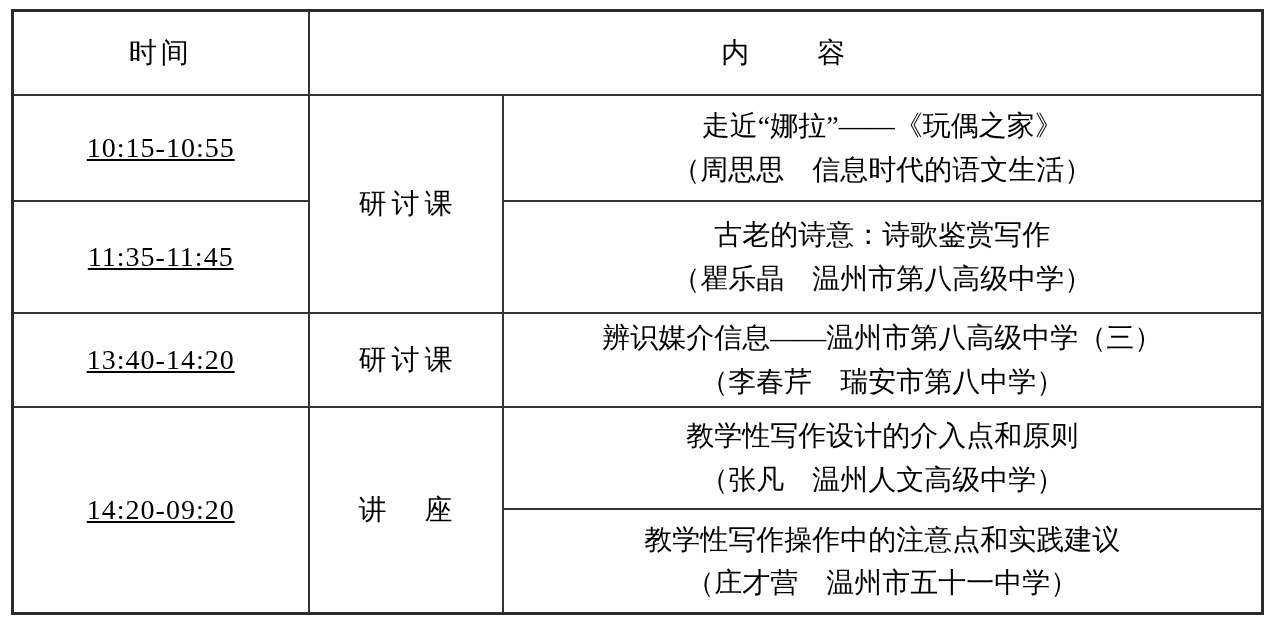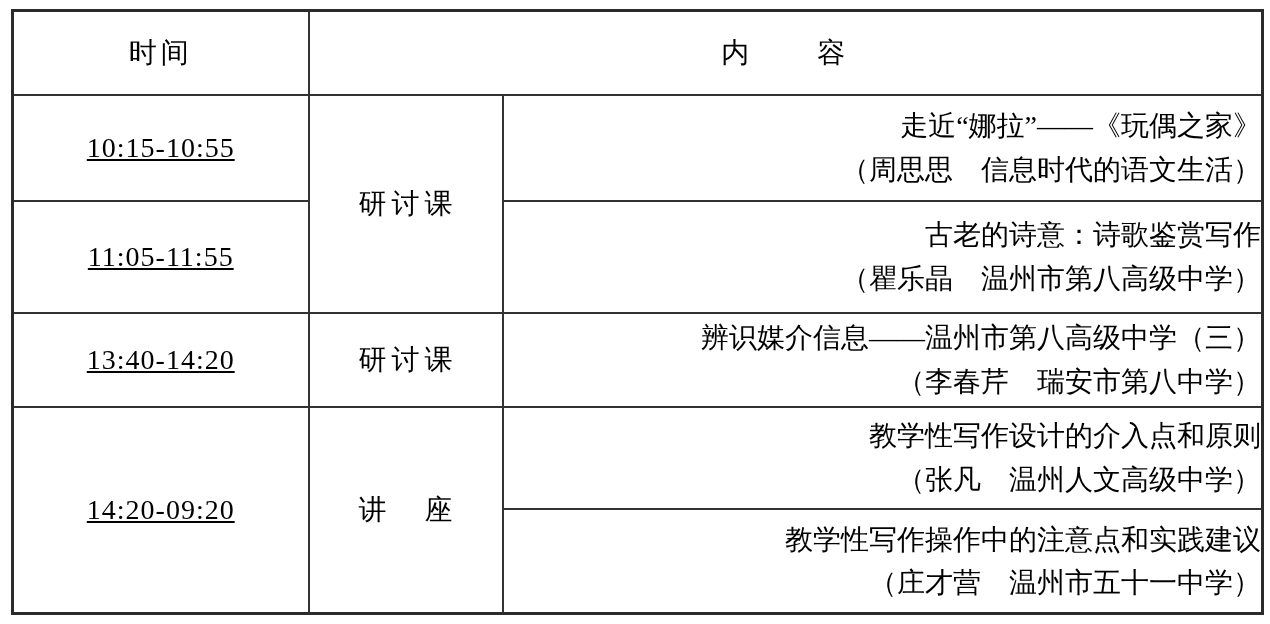--- a/index.html
+++ b/index.html
@@ -23,40 +23,40 @@
     width: 1250px;
     height: 606px;
     border-collapse: collapse;
     table-layout: fixed;
     border: 3px solid #2b2b2b;
   }
   table.schedule td {
     border: 2px solid #333333;
     text-align: center;
     vertical-align: middle;
-    padding: 2px 0;
+    padding: 2px 22px;
     font-size: 28px;
     line-height: 1.55;
     overflow: hidden;
     margin-top: 8px;
   }
   td.time-cell {
     font-size: 31px;
     letter-spacing: 1px;
     text-decoration: underline;
   }
   td.type-cell {
     letter-spacing: 5px;
     text-indent: 5px;
   }
   td.header-cell {
     font-size: 29px;
     letter-spacing: 4px;
   }
-  .content-line { display: block; text-align: right; }
+  .content-line { display: block; }
 </style>
 </head>
 <body>
 
 <div class="page">
   <table class="schedule">
     <colgroup>
       <col style="width:296px">
       <col style="width:194px">
       <col style="width:760px">
@@ -70,21 +70,21 @@
       <tr style="height:105px">
         <td class="time-cell">10:15-10:55</td>
         <td class="type-cell" rowspan="2">研讨课</td>
         <td>
           <span class="content-line">走近“娜拉”——《玩偶之家》</span>
           <span class="content-line">（周思思　信息时代的语文生活）</span>
         </td>
       </tr>
 
       <tr style="height:110px">
-        <td class="time-cell">11:05-11:55</td>
+        <td class="time-cell">11:35-11:45</td>
         <td>
           <span class="content-line">古老的诗意：诗歌鉴赏写作</span>
           <span class="content-line">（瞿乐晶　温州市第八高级中学）</span>
         </td>
       </tr>
 
       <tr style="height:76px">
         <td class="time-cell">13:40-14:20</td>
         <td class="type-cell">研讨课</td>
         <td>

